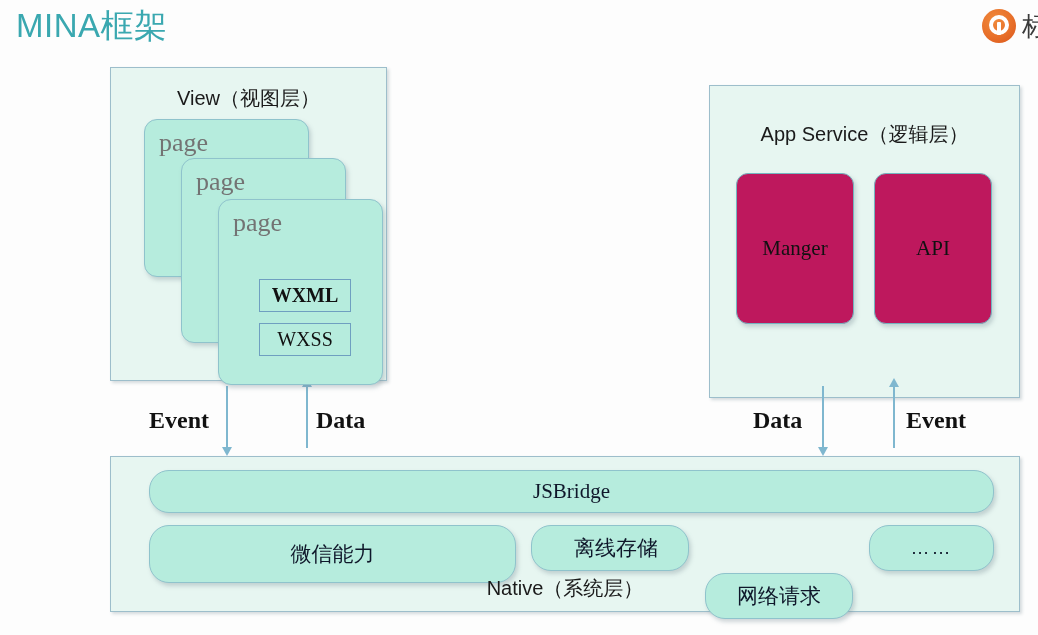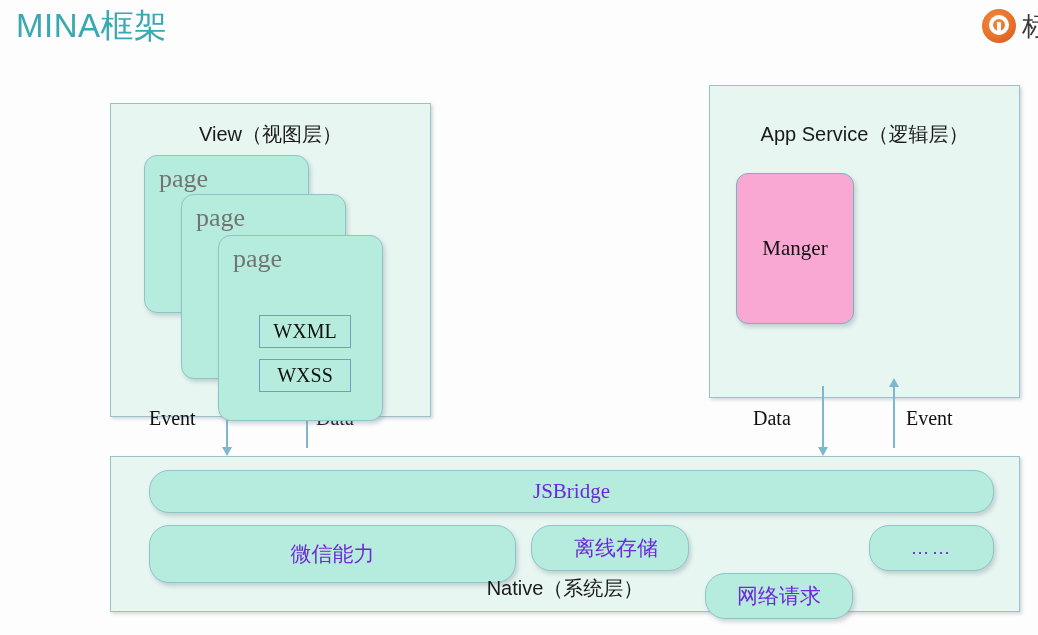--- a/index.html
+++ b/index.html
@@ -101,23 +101,22 @@
     text-align: center;
     font-size: 20px;
     color: #1a1a1a;
     white-space: nowrap;
   }
 
   
   #view-panel {
     left: 110px;
     top: 67px;
-    width: 321px;
+    width: 277px;
     height: 314px;
-    margin-top: 36px;
   }
   #view-panel .panel-title { top: 17px; }
 
   .page-card {
     position: absolute;
     background: #b6ecdd;
     border: 1px solid #8fc3cc;
     border-radius: 13px;
     box-shadow: 2px 3px 4px rgba(120,140,150,0.35);
     box-sizing: border-box;
@@ -139,35 +138,35 @@
     background: #b6ecdd;
     border: 1px solid #6f9fc0;
     box-sizing: border-box;
     display: flex;
     align-items: center;
     justify-content: center;
     font-size: 20px;
     color: #111111;
     white-space: nowrap;
   }
-  #wxml-box { left: 40px; top: 79px;  width: 92px; height: 33px; }
+  #wxml-box { left: 40px; top: 79px;  width: 92px; height: 33px; font-weight: bold; }
   #wxss-box { left: 40px; top: 123px; width: 92px; height: 33px; }
 
   
   #appservice-panel {
     left: 709px;
     top: 85px;
     width: 311px;
     height: 313px;
   }
   #appservice-panel .panel-title { top: 35px; }
 
   .service-card {
     position: absolute;
-    background: #f9a8d4;
+    background: #be185d;
     border: 1px solid #74b5c0;
     border-radius: 12px;
     box-shadow: 2px 3px 4px rgba(120,140,150,0.35);
     box-sizing: border-box;
     display: flex;
     align-items: center;
     justify-content: center;
     font-size: 21px;
     color: #111111;
     white-space: nowrap;
@@ -188,21 +187,21 @@
     position: absolute;
     background: #b6ecdd;
     border: 1px solid #8fc3cc;
     border-radius: 20px;
     box-shadow: 2px 3px 4px rgba(120,140,150,0.35);
     box-sizing: border-box;
     display: flex;
     align-items: center;
     justify-content: center;
     font-size: 21px;
-    color: #6d28d9;
+    color: #0f172a;
     white-space: nowrap;
   }
   #jsbridge-bar { left: 38px; top: 13px; width: 845px; height: 43px; }
 
   #native-item-0 { left: 38px;  top: 68px; width: 367px; height: 58px; }
   #native-item-1 { left: 420px; top: 68px; width: 158px; height: 46px; padding-left: 12px; }
   #native-item-2 { left: 594px; top: 68px; width: 148px; height: 46px; margin-top: 48px; }
   #native-item-3 { left: 758px; top: 68px; width: 125px; height: 46px; }
 
   .bar.cjk, .sub-box.cjk, .panel-title.cjk {
@@ -234,23 +233,24 @@
     border-bottom: 9px solid #7fb7cf;
   }
 
   #arrow-view-event   { left: 226px; top: 386px; height: 62px; }
   #arrow-view-data    { left: 306px; top: 386px; height: 62px; }
   #arrow-service-data { left: 822px; top: 386px; height: 62px; }
   #arrow-service-event{ left: 893px; top: 386px; height: 62px; }
 
   .arrow-label {
     position: absolute;
-    font-size: 20px;
+    font-size: 24px;
     color: #111111;
     white-space: nowrap;
+    font-weight: bold;
   }
   #label-view-event    { left: 149px; top: 407px; }
   #label-view-data     { left: 316px; top: 407px; }
   #label-service-data  { left: 753px; top: 407px; }
   #label-service-event { left: 906px; top: 407px; }
 </style>
 </head>
 <body>
 
 <div id="canvas">
@@ -276,20 +276,21 @@
     <div class="page-card" id="page-card-3">
       <span class="page-label">page</span>
       <div class="sub-box" id="wxml-box">WXML</div>
       <div class="sub-box" id="wxss-box">WXSS</div>
     </div>
   </div>
 
   <div class="panel" id="appservice-panel">
     <div class="panel-title cjk">App Service（逻辑层）</div>
     <div class="service-card" id="manger-card">Manger</div>
+    <div class="service-card" id="api-card">API</div>
   </div>
 
   <div class="arrow down" id="arrow-view-event"></div>
   <div class="arrow-label" id="label-view-event">Event</div>
 
   <div class="arrow up" id="arrow-view-data"></div>
   <div class="arrow-label" id="label-view-data">Data</div>
 
   <div class="arrow down" id="arrow-service-data"></div>
   <div class="arrow-label" id="label-service-data">Data</div>

